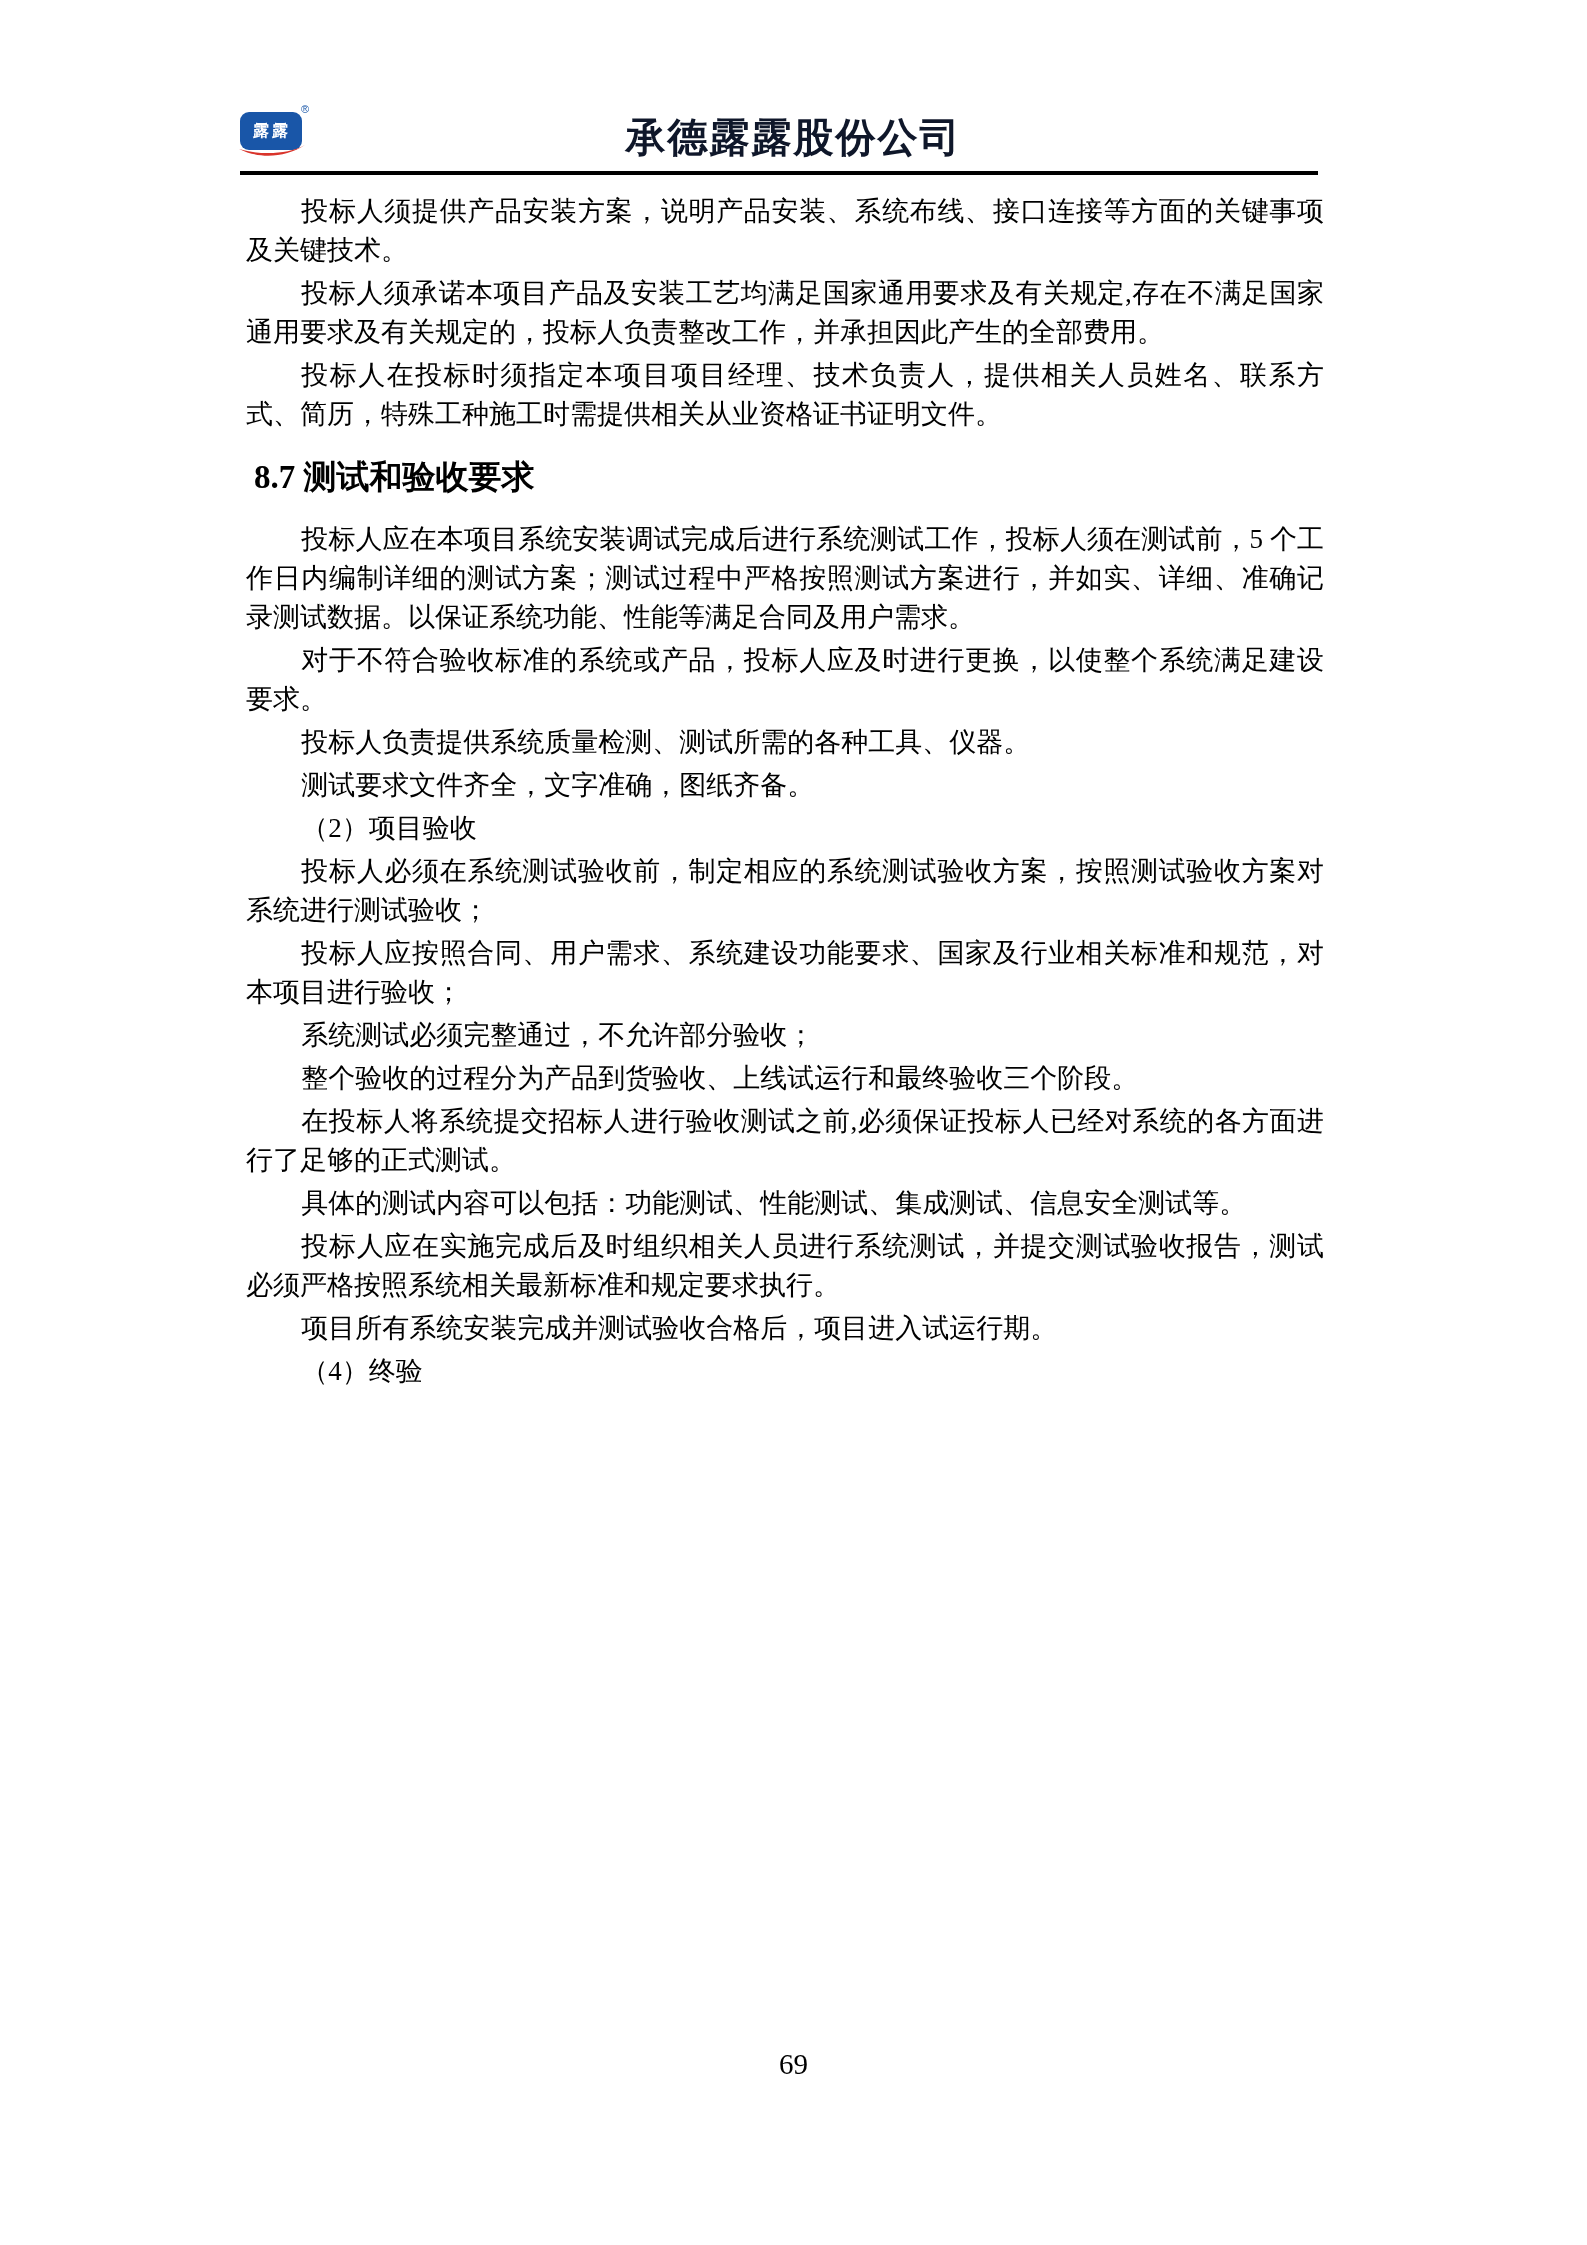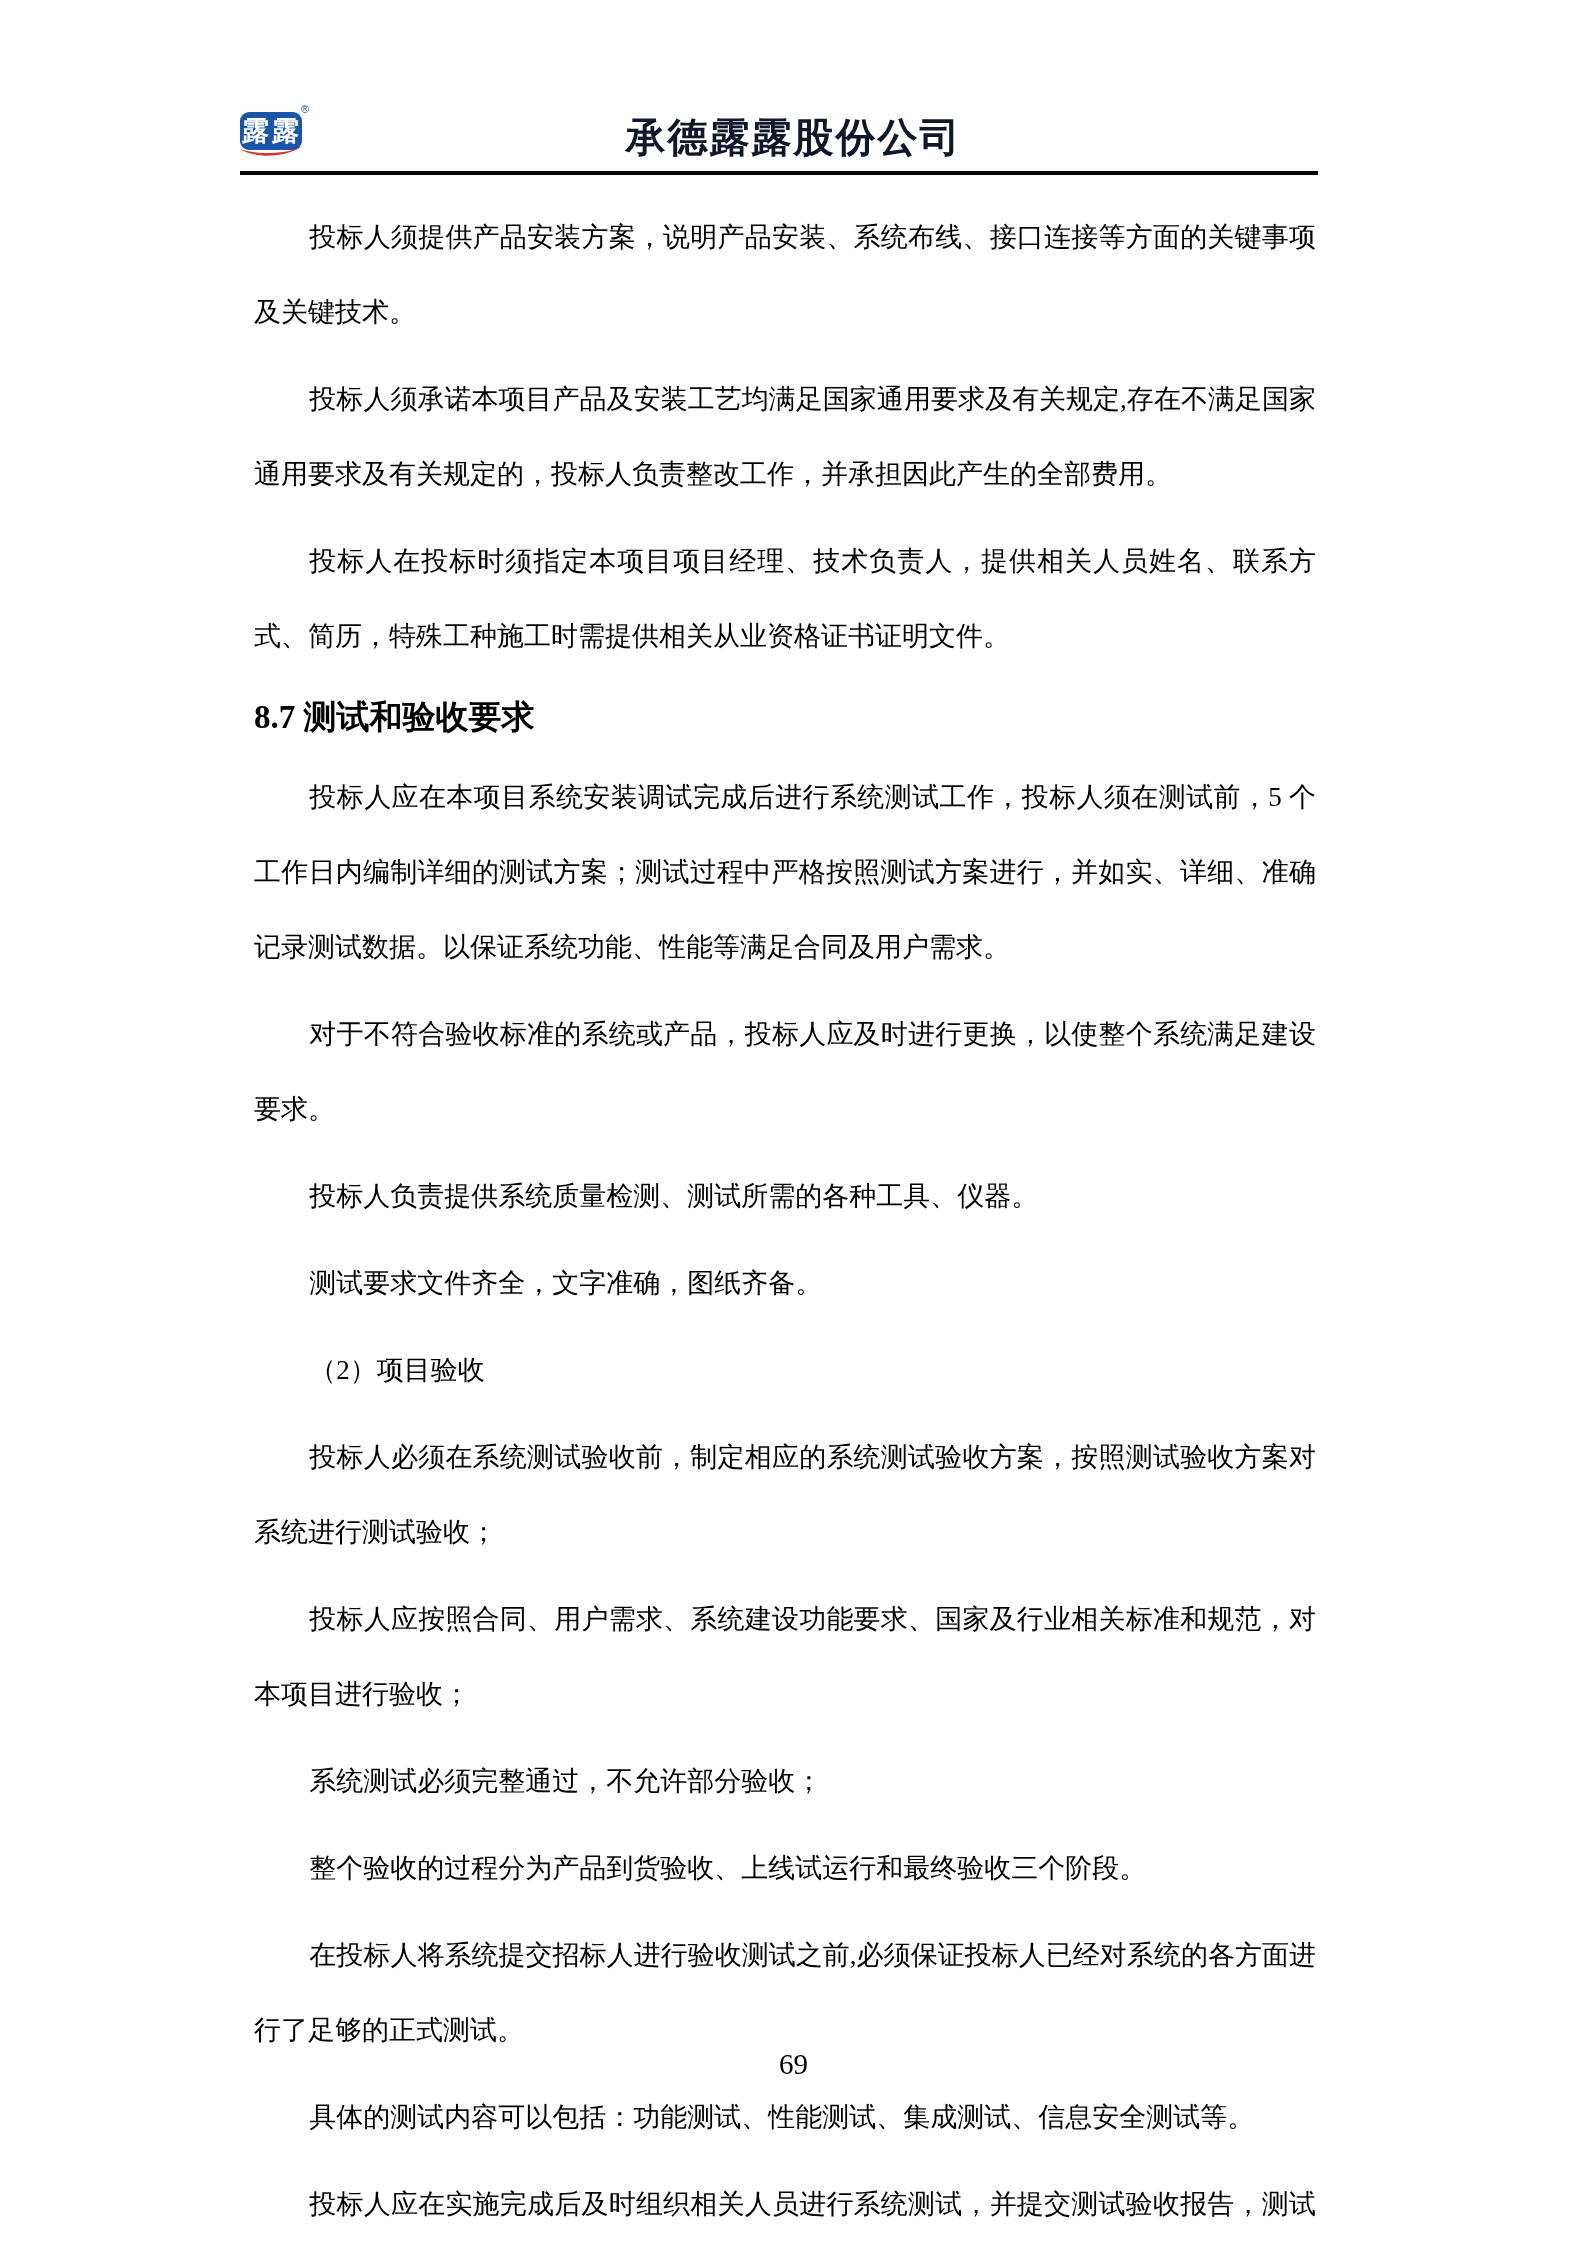--- a/index.html
+++ b/index.html
@@ -31,21 +31,21 @@
     top: 2px;
     width: 62px;
     height: 38px;
     border-radius: 9px;
     display: flex;
     align-items: center;
     justify-content: center;
   }
   .logo-chars {
     color: #ffffff;
-    font-size: 27px;
+    font-size: 16px;
     font-weight: bold;
     letter-spacing: 3px;
     font-family: "Liberation Serif", "DejaVu Serif", serif;
     transform: translateX(1px);
   }
   .logo-reg {
     position: absolute;
     right: -7px;
     top: -8px;
     font-size: 11px;
@@ -81,23 +81,23 @@
   }
 
   
   .content {
     position: absolute;
     left: 242px;
     top: 188px;
     width: 1086px;
   }
   .para {
-    margin: 12px;
+    margin: 4px;
     font-size: 27px;
-    line-height: 75px;
+    line-height: 39px;
     text-align: justify;
     text-justify: inter-character;
     text-indent: 2.05em;
     word-break: break-all;
     overflow-wrap: anywhere;
   }
   .heading {
     margin: 12px;
     font-size: 33px;
     line-height: 62px;

